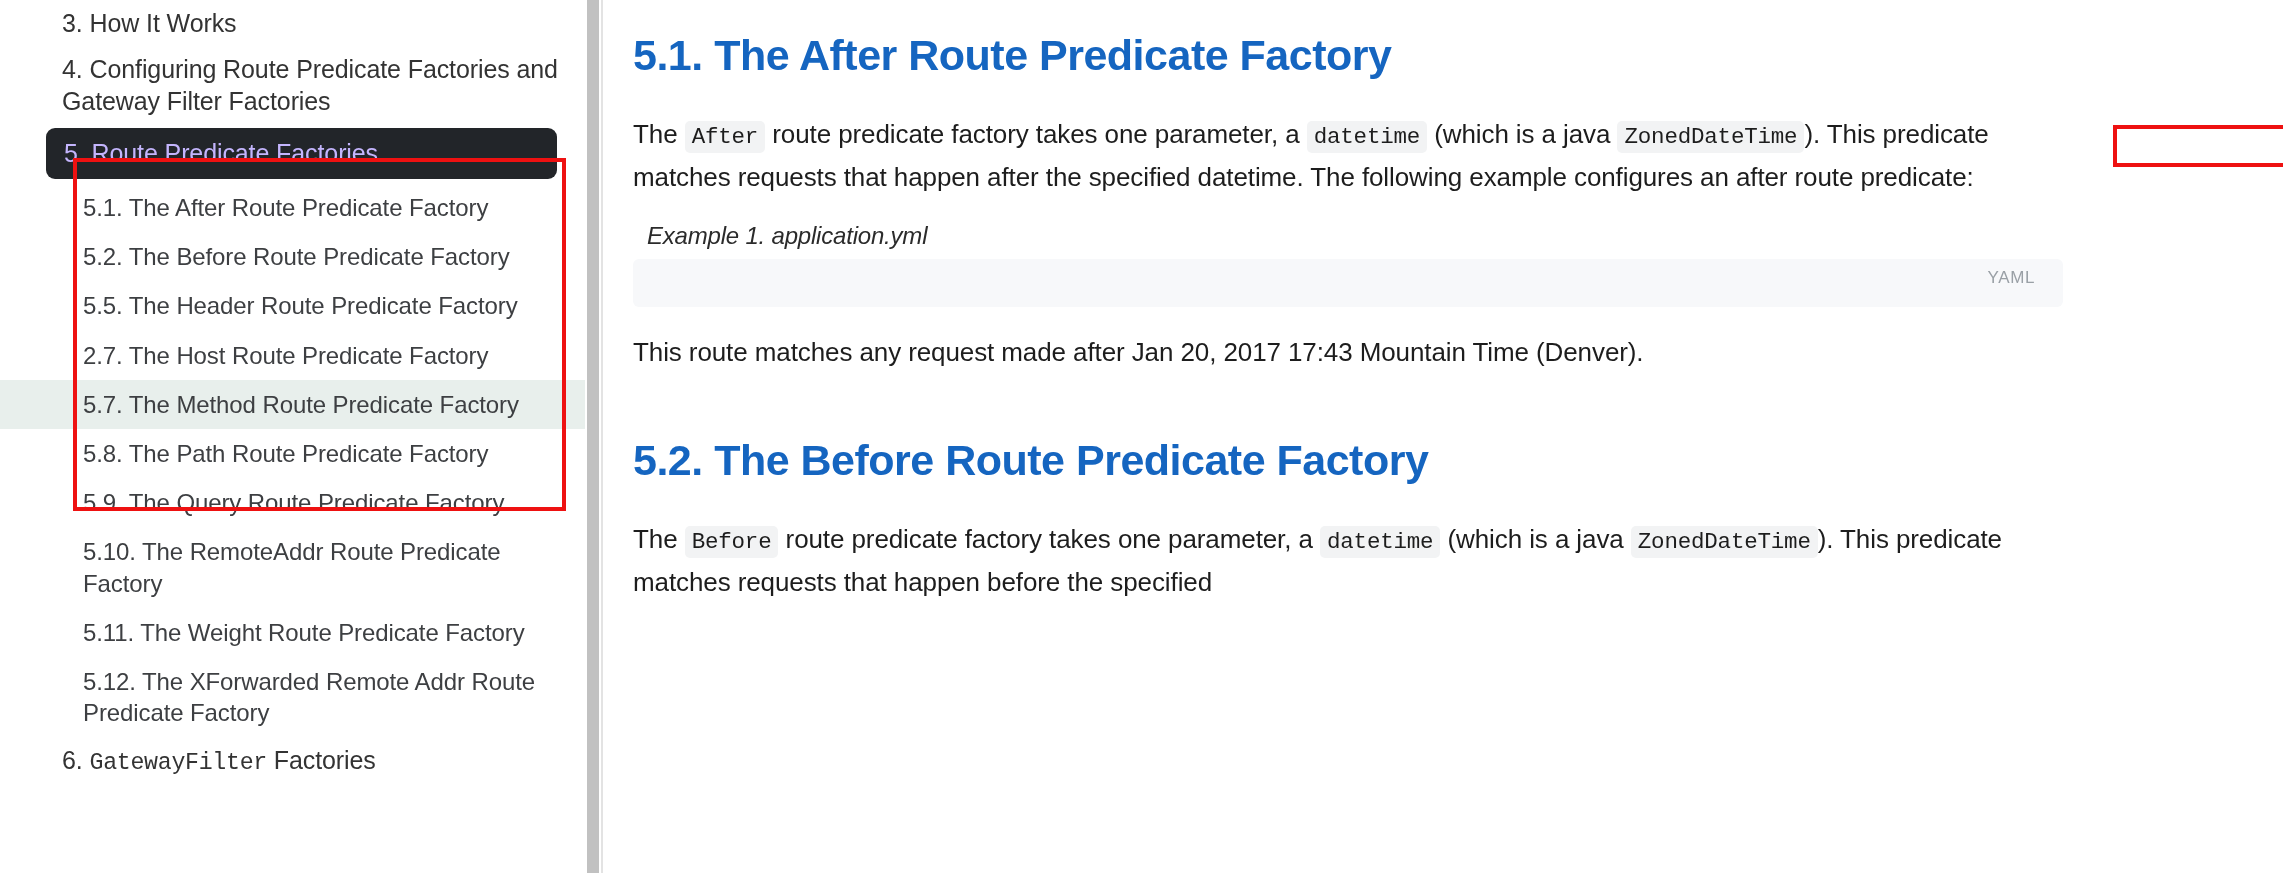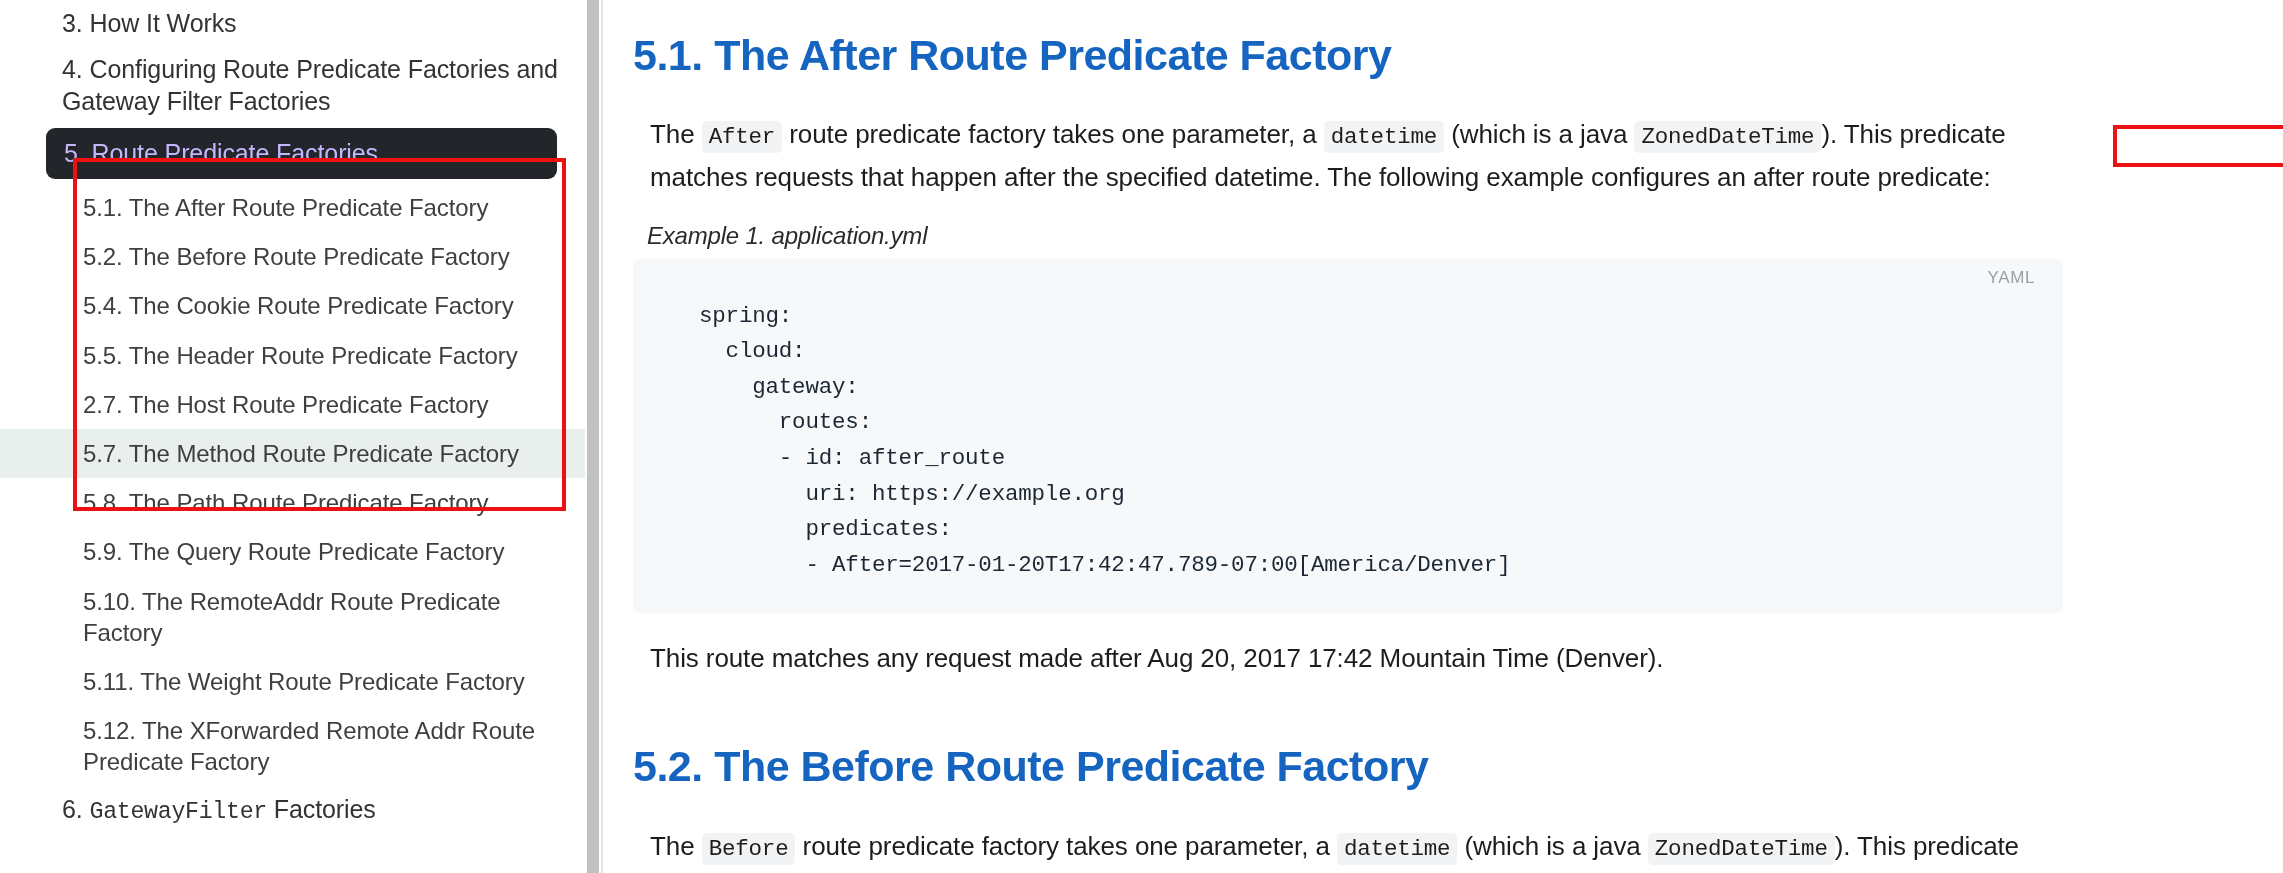--- a/index.html
+++ b/index.html
@@ -122,21 +122,21 @@
     font-weight: bold;
     margin: 0 0 34px 0;
     letter-spacing: -0.5px;
     line-height: 1.1;
   }
   h2.sect.second { margin-top: 64px; }
   p.body {
     font-size: 26px;
     line-height: 1.62;
     color: #1d1d1d;
-    margin: 0 0 24px 17px;
+    margin: 0 0 24px 0;
     letter-spacing: -0.1px;
   }
   code.inline {
     font-family: "Liberation Mono", monospace;
     font-size: 22.5px;
     background: #f2f3f4;
     border-radius: 5px;
     padding: 3px 7px 3px 7px;
     color: #1d1d1d;
     letter-spacing: -0.2px;
@@ -195,21 +195,20 @@
 
       <div class="toc-item lvl1">3. How It Works</div>
 
       <div class="toc-item lvl1">4. Configuring Route Predicate Factories and Gateway Filter Factories</div>
 
       <div class="toc-item active">5. Route Predicate Factories</div>
 
       <div class="sub-list">
         <div class="toc-sub">5.1. The After Route Predicate Factory</div>
         <div class="toc-sub">5.2. The Before Route Predicate Factory</div>
-        <div class="toc-sub">5.4. The Cookie Route Predicate Factory</div>
         <div class="toc-sub">5.5. The Header Route Predicate Factory</div>
         <div class="toc-sub">2.7. The Host Route Predicate Factory</div>
         <div class="toc-sub highlight">5.7. The Method Route Predicate Factory</div>
         <div class="toc-sub">5.8. The Path Route Predicate Factory</div>
         <div class="toc-sub">5.9. The Query Route Predicate Factory</div>
         <div class="toc-sub">5.10. The RemoteAddr Route Predicate Factory</div>
         <div class="toc-sub">5.11. The Weight Route Predicate Factory</div>
         <div class="toc-sub">5.12. The XForwarded Remote Addr Route Predicate Factory</div>
       </div>
 
@@ -229,31 +228,23 @@
     <div class="content-inner">
 
       <h2 class="sect">5.1. The After Route Predicate Factory</h2>
 
       <p class="body"><span>The </span><code class="inline">After</code><span> route predicate factory takes one parameter, a </span><code class="inline">datetime</code><span> (which is a java </span><code class="inline">ZonedDateTime</code><span>). This predicate matches requests that happen after the specified datetime. The following example configures an after route predicate:</span></p>
 
       <div class="ex-title">Example 1. application.yml</div>
 
       <div class="codeblock">
         <span class="lang">YAML</span>
-        <pre>spring:
-  cloud:
-    gateway:
-      routes:
-      - id: after_route
-        uri: https://example.org
-        predicates:
-        - After=2017-01-20T17:42:47.789-07:00[America/Denver]</pre>
       </div>
 
-      <p class="body">This route matches any request made after Aug 20, 2017 17:42 Mountain Time (Denver).</p>
+      <p class="body">This route matches any request made after Jan 20, 2017 17:43 Mountain Time (Denver).</p>
 
       <h2 class="sect second">5.2. The Before Route Predicate Factory</h2>
 
       <p class="body"><span>The </span><code class="inline">Before</code><span> route predicate factory takes one parameter, a </span><code class="inline">datetime</code><span> (which is a java </span><code class="inline">ZonedDateTime</code><span>). This predicate matches requests that happen before the specified </span></p>
 
     </div>
 
     <div id="redbox-zdt"></div>
   </main>
 

